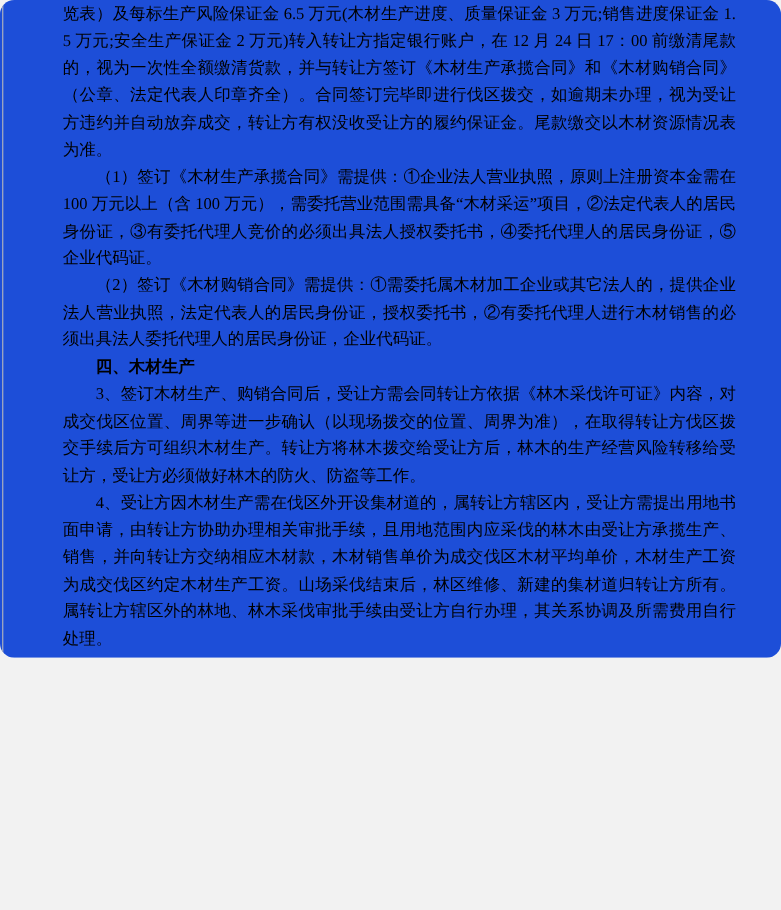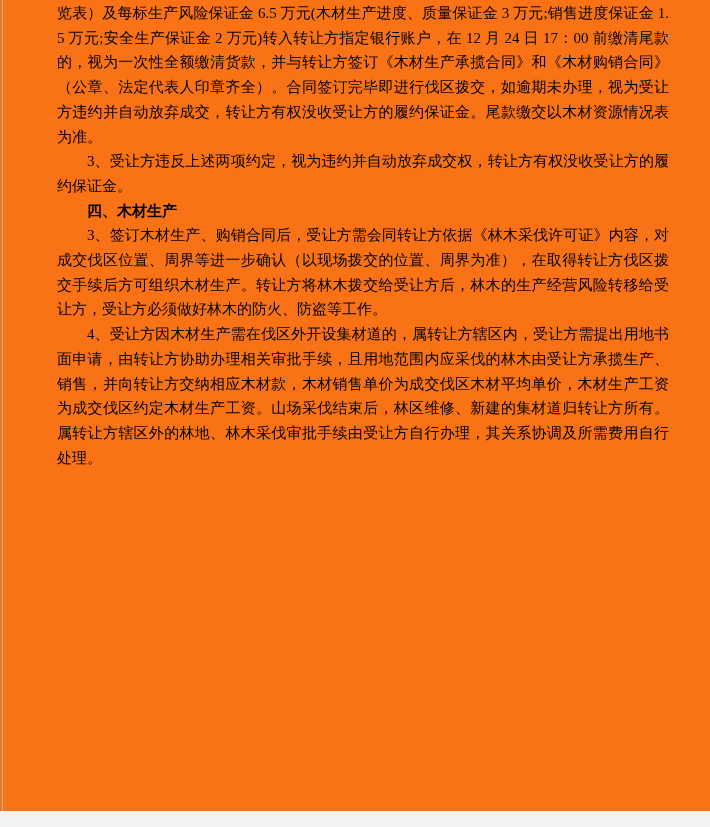--- a/index.html
+++ b/index.html
@@ -3,23 +3,24 @@
 <meta charset="utf-8">
 <style>
   html, body {
     margin: 0;
     padding: 0;
     background: #f2f2f2;
   }
   .page {
     position: relative;
     width: 710px;
-    height: 811px;
-    background: #f97316;
+    height: 598px;
+    background: #1d4ed8;
     overflow: hidden;
+    border-radius: 13px;
   }
   .left-rule {
     position: absolute;
     left: 2px;
     top: 0;
     width: 1px;
     height: 100%;
     background: #b9b9b9;
   }
   .doc {
@@ -48,19 +49,20 @@
     font-family: "Liberation Sans", "DejaVu Sans", sans-serif;
   }
 </style>
 </head>
 <body>
 
 <div class="page">
   <div class="left-rule"></div>
   <div class="doc">
     <p class="noindent">览表）及每标生产风险保证金 6.5 万元(木材生产进度、质量保证金 3 万元;销售进度保证金 1.5 万元;安全生产保证金 2 万元)转入转让方指定银行账户，在 12 月 24 日 17：00 前缴清尾款的，视为一次性全额缴清货款，并与转让方签订《木材生产承揽合同》和《木材购销合同》（公章、法定代表人印章齐全）。合同签订完毕即进行伐区拨交，如逾期未办理，视为受让方违约并自动放弃成交，转让方有权没收受让方的履约保证金。尾款缴交以木材资源情况表为准。</p>
-    <p>3、受让方违反上述两项约定，视为违约并自动放弃成交权，转让方有权没收受让方的履约保证金。</p>
+    <p>（1）签订《木材生产承揽合同》需提供：①企业法人营业执照，原则上注册资本金需在 100 万元以上（含 100 万元），需委托营业范围需具备“木材采运”项目，②法定代表人的居民身份证，③有委托代理人竞价的必须出具法人授权委托书，④委托代理人的居民身份证，⑤企业代码证。</p>
+    <p>（2）签订《木材购销合同》需提供：①需委托属木材加工企业或其它法人的，提供企业法人营业执照，法定代表人的居民身份证，授权委托书，②有委托代理人进行木材销售的必须出具法人委托代理人的居民身份证，企业代码证。</p>
     <p class="heading">四、木材生产</p>
     <p>3、签订木材生产、购销合同后，受让方需会同转让方依据《林木采伐许可证》内容，对成交伐区位置、周界等进一步确认（以现场拨交的位置、周界为准），在取得转让方伐区拨交手续后方可组织木材生产。转让方将林木拨交给受让方后，林木的生产经营风险转移给受让方，受让方必须做好林木的防火、防盗等工作。</p>
     <p>4、受让方因木材生产需在伐区外开设集材道的，属转让方辖区内，受让方需提出用地书面申请，由转让方协助办理相关审批手续，且用地范围内应采伐的林木由受让方承揽生产、销售，并向转让方交纳相应木材款，木材销售单价为成交伐区木材平均单价，木材生产工资为成交伐区约定木材生产工资。山场采伐结束后，林区维修、新建的集材道归转让方所有。属转让方辖区外的林地、林木采伐审批手续由受让方自行办理，其关系协调及所需费用自行处理。</p>
 
   </div>
 </div>
 
 </body></html>

